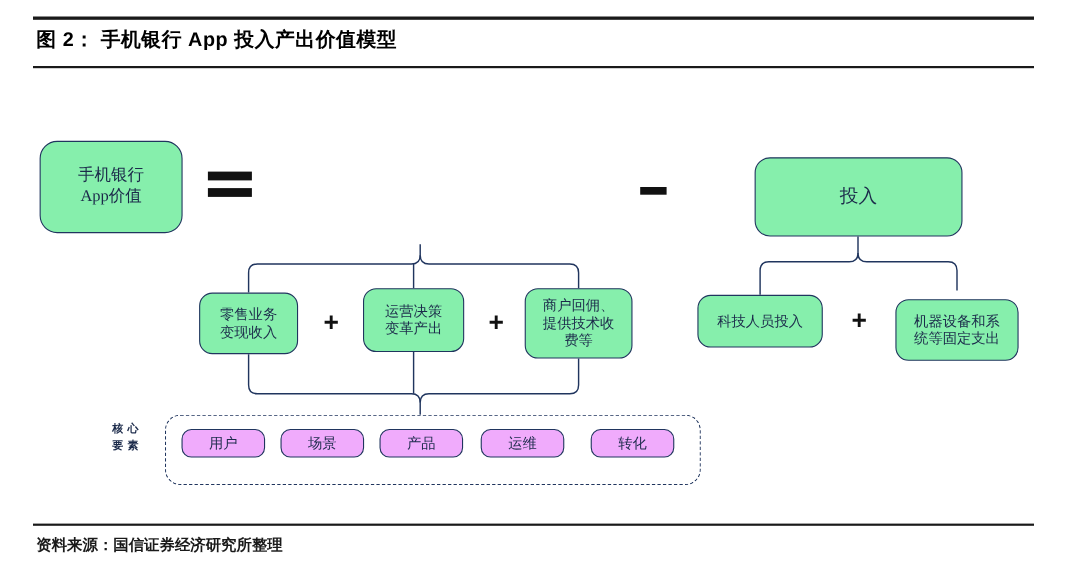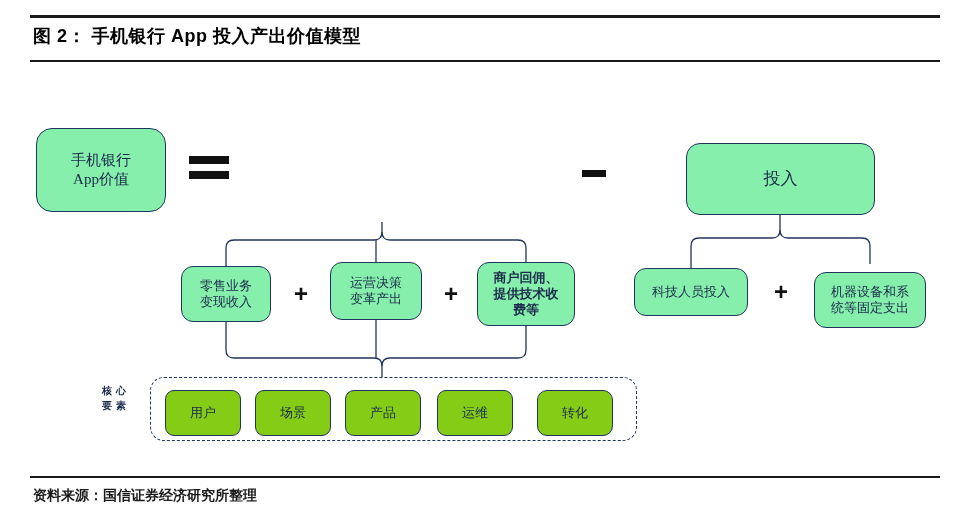--- a/index.html
+++ b/index.html
@@ -82,21 +82,21 @@
     font-family: "Liberation Serif", "DejaVu Serif", serif;
     white-space: pre-line;
   }
   .node-value   { left: 36px;  top: 128px; width: 130px; height: 84px;  border-radius: 16px; font-size: 15px; }
   .node-output  { left: 281px; top: 148px; width: 202px; height: 74px;  border-radius: 14px; font-size: 17px; }
   .node-input   { left: 686px; top: 143px; width: 189px; height: 72px;  border-radius: 14px; font-size: 17px; }
 
   .node-sub     { border-radius: 12px; font-size: 13px; }
   .sub-1 { left: 181px; top: 266px; width: 90px;  height: 56px; }
   .sub-2 { left: 330px; top: 262px; width: 92px;  height: 58px; }
-  .sub-3 { left: 477px; top: 262px; width: 98px;  height: 64px; font-weight: bold; }
+  .sub-3 { left: 477px; top: 262px; width: 98px;  height: 64px; }
   .sub-4 { left: 634px; top: 268px; width: 114px; height: 48px; }
   .sub-5 { left: 814px; top: 272px; width: 112px; height: 56px; }
 
   
   .op {
     position: absolute;
     font-family: "Liberation Sans", "DejaVu Sans", sans-serif;
     color: #111111;
     font-weight: bold;
     text-align: center;
@@ -141,37 +141,37 @@
     height: 64px;
     box-sizing: border-box;
     border: 1.6px dashed #20355e;
     border-radius: 14px;
     background: #ffffff;
   }
   .core-item {
     position: absolute;
     top: 390px;
     width: 76px;
-    height: 46px;
+    height: 26px;
     box-sizing: border-box;
     border: 1.4px solid #20355e;
     border-radius: 9px;
-    background: #84cc16;
+    background: #f0abfc;
     color: #1b2a4a;
     font-size: 13px;
     display: flex;
     align-items: center;
     justify-content: center;
     font-family: "Liberation Serif", "DejaVu Serif", serif;
   }
   .core-1 { left: 165px; }
   .core-2 { left: 255px; }
   .core-3 { left: 345px; }
   .core-4 { left: 437px; }
-  .core-5 { left: 537px; border-radius: 10px; }
+  .core-5 { left: 537px; }
 
   
   .connectors {
     position: absolute;
     left: 0; top: 0;
     width: 970px; height: 519px;
     pointer-events: none;
   }
 </style>
 </head>

